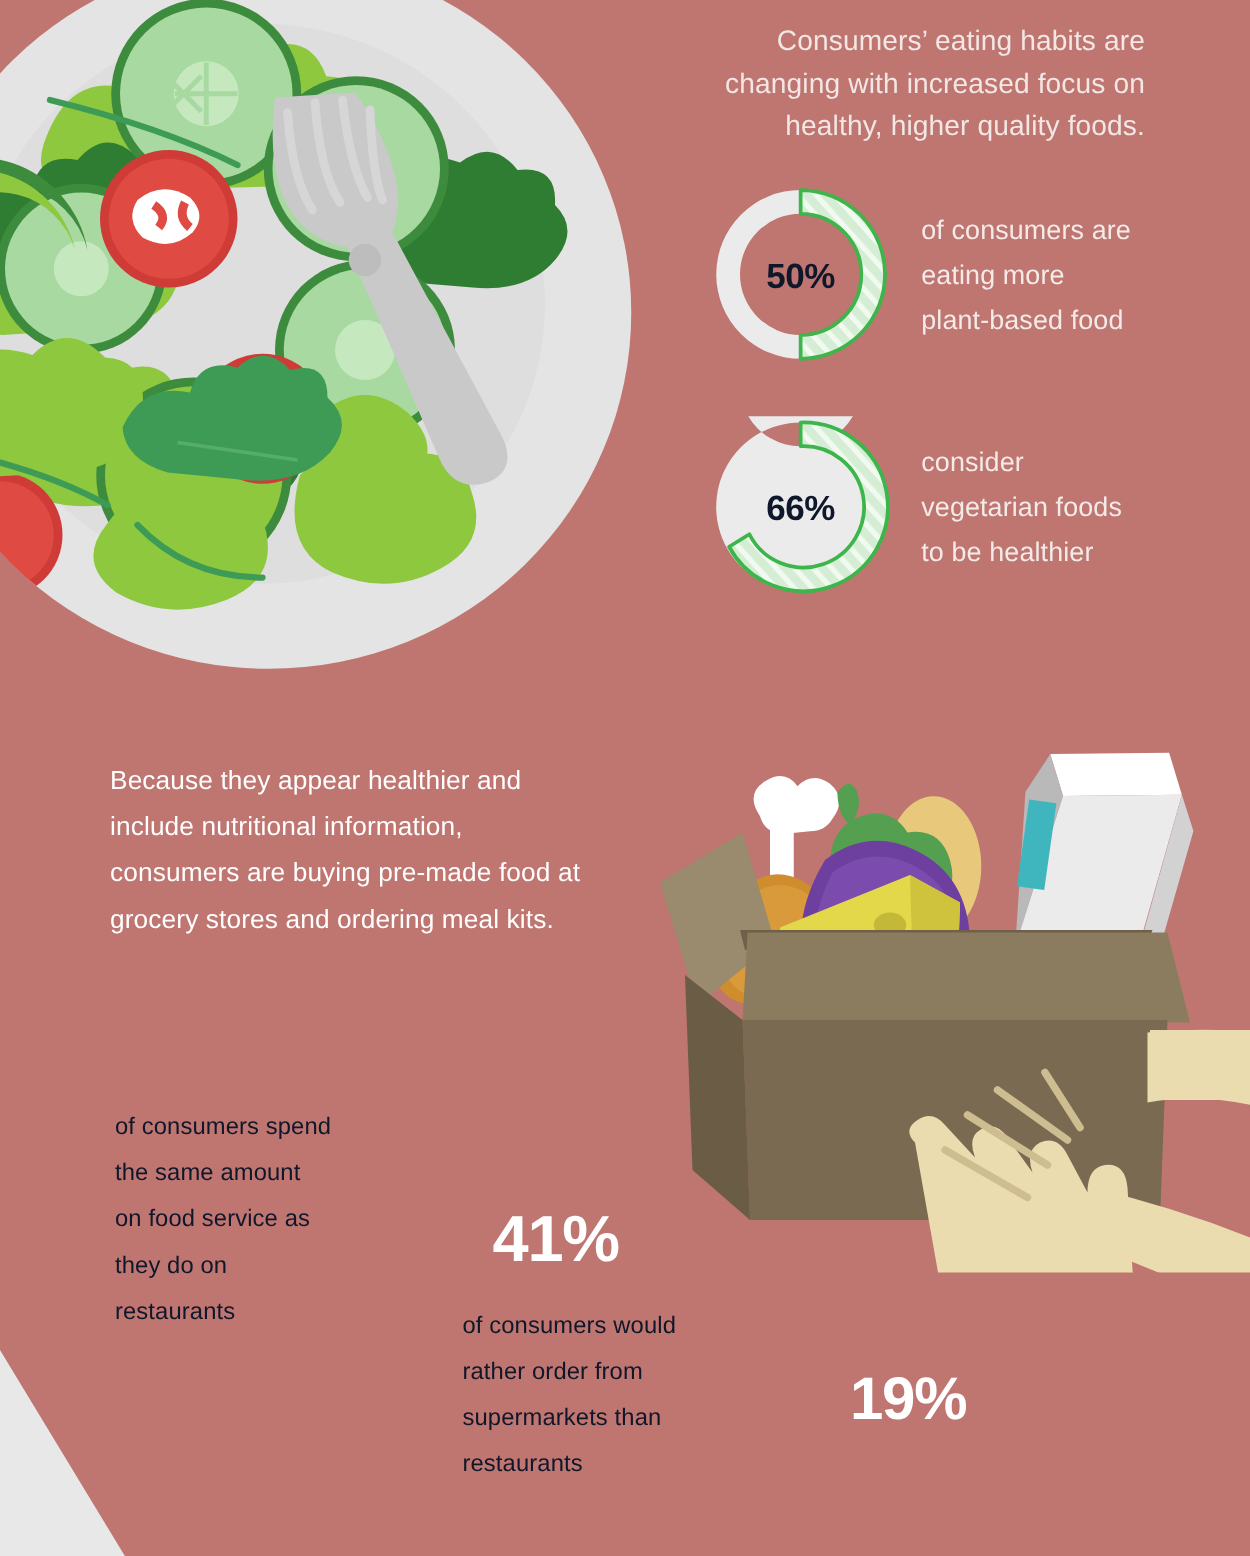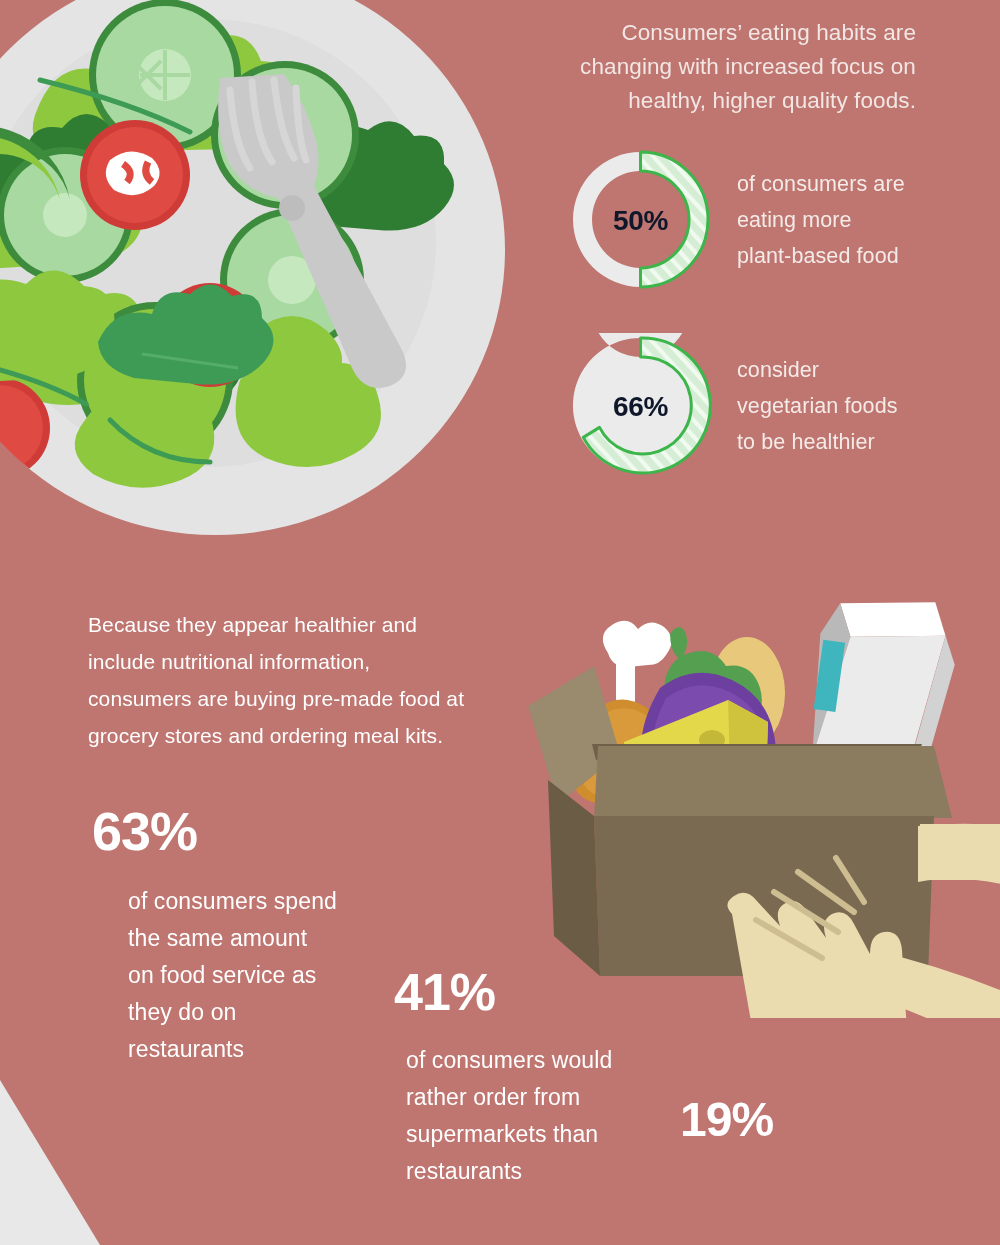--- a/index.html
+++ b/index.html
@@ -39,26 +39,25 @@
     letter-spacing:.1px;
   }
   .stat-num{
     position:absolute;
     color:#ffffff;
     font-weight:bold;
     letter-spacing:-1px;
   }
   .stat-cap{
     position:absolute;
-    color:#ffffff;
-    font-size:23px;
+    color:#0f172a;
+    font-size:19px;
     line-height:37px;
     white-space:pre-line;
     letter-spacing:.1px;
-    margin-left:36px;
   }
   .donut-pct{
     position:absolute;
     color:#0f172a;
     font-weight:bold;
     font-size:28px;
     letter-spacing:-.3px;
     text-align:center;
   }
   svg{display:block;}
@@ -289,21 +288,20 @@
       <path d="M278 314 l56 40"></path>
       <path d="M316 300 l28 44"></path>
     </g>
   </svg>
 
   <div class="para" style="left:88px;top:606px;width:420px;">Because they appear healthier and
 include nutritional information,
 consumers are buying pre-made food at
 grocery stores and ordering meal kits.</div>
 
-  <div class="stat-num" style="left:92px;top:800px;font-size:54px;">63%</div>
   <div class="stat-cap" style="left:92px;top:883px;width:230px;">of consumers spend
 the same amount
 on food service as
 they do on
 restaurants</div>
 
   <div class="stat-num" style="left:378px;top:962px;font-size:52px;margin-left:16px;">41%</div>
   <div class="stat-cap" style="left:370px;top:1042px;width:230px;">of consumers would
 rather order from
 supermarkets than

